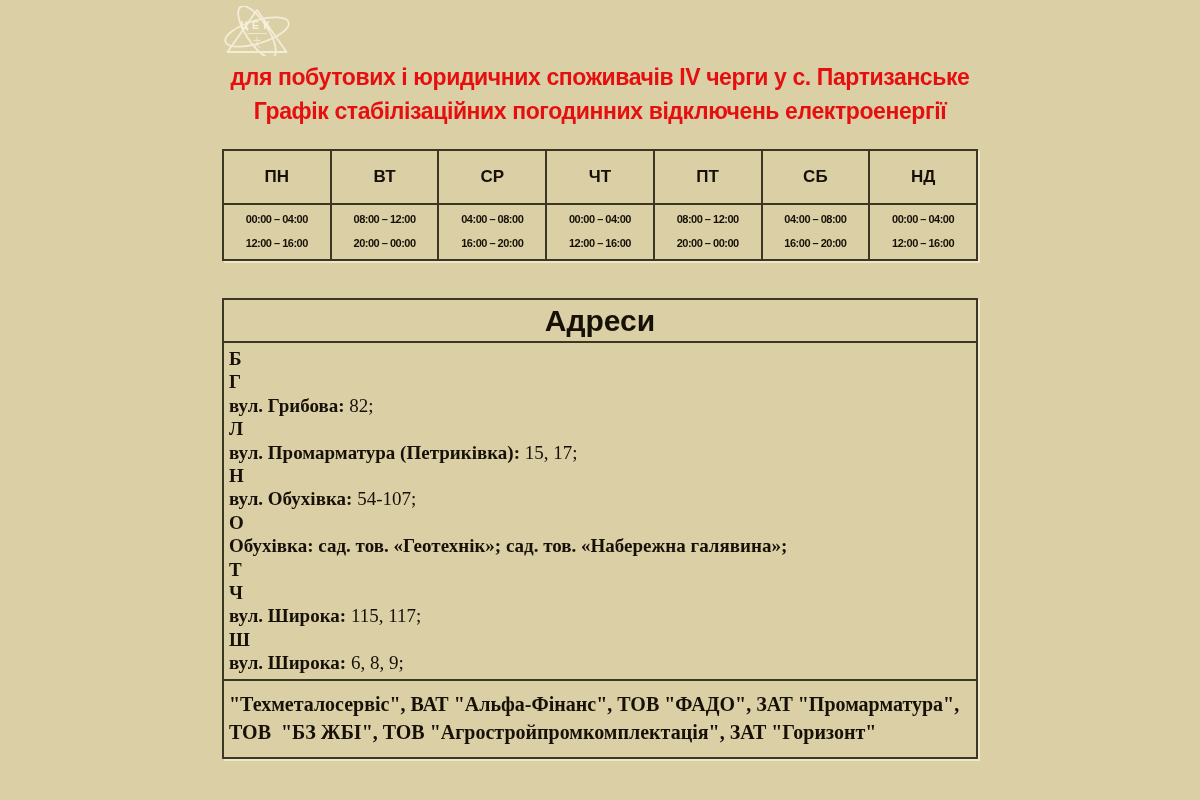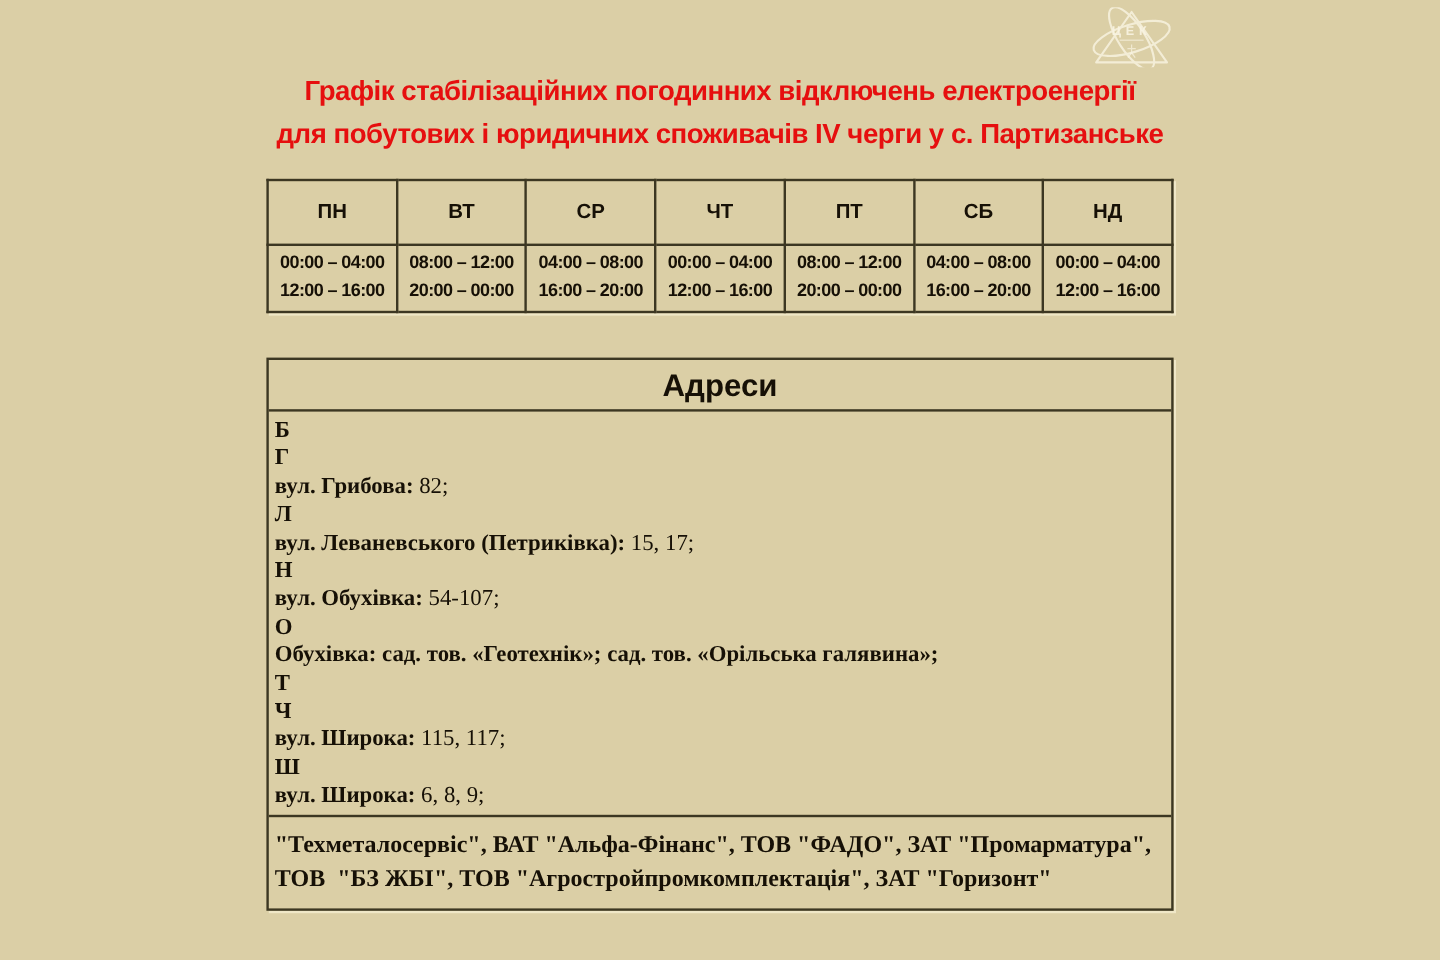--- a/index.html
+++ b/index.html
@@ -14,21 +14,21 @@
   body {
     width: 1200px;
     height: 800px;
     background: var(--background, #dbcfa6);
     font-family: "Liberation Sans", sans-serif;
     color: var(--text, #161006);
     overflow: hidden;
   }
   .content { width: 756px; margin: 0 auto; }
 
-  .logo-wrap { display: flex; justify-content: flex-end; margin-top: 6px; height: 50px; }
+  .logo-wrap { display: flex; justify-content: flex-start; margin-top: 6px; height: 50px; }
 
   .title-line {
     color: var(--title-red, #e60f0f);
     font-weight: bold;
     font-size: 23px;
     line-height: 30px;
     text-align: center;
     letter-spacing: -0.4px;
   }
   .title-line.first { margin-top: 4px; }
@@ -44,35 +44,35 @@
   }
   table.schedule th, table.schedule td {
     border: 2px solid var(--border, #3c3722);
     text-align: center;
     font-weight: bold;
     padding: 16px;
   }
   table.schedule th { font-size: 17px; height: 26px; }
   table.schedule td { padding: 2px 0 4px; }
   table.schedule td div {
-    font-size: 15px;
+    font-size: 11px;
     letter-spacing: -0.5px;
     line-height: 24px;
     white-space: nowrap;
   }
 
   .section {
     margin-top: 37px;
     border: 2px solid var(--border, #3c3722);
     box-shadow: 2px 2px 0 rgba(250, 244, 216, 0.65);
   }
   .section-title {
     text-align: center;
     font-weight: bold;
-    font-size: 26px;
+    font-size: 30px;
     height: 43px;
     line-height: 42px;
     border-bottom: 2px solid var(--border, #3c3722);
   }
   .address-list {
     font-family: "Liberation Serif", serif;
     font-size: 19px;
     padding: 4px 5px 4px;
     border-bottom: 2px solid var(--border, #3c3722);
   }
@@ -100,22 +100,22 @@
         <path d="M35 4 L64.5 46 L5.5 46 Z" stroke-linejoin="round"></path>
       </g>
       <text x="35" y="23" text-anchor="middle" font-size="10.5" font-weight="bold" fill="#f9f4e3" opacity="0.9" letter-spacing="4">ЦЕК</text>
       <g stroke="#f9f4e3" stroke-width="1" opacity="0.7" fill="none">
         <line x1="25" y1="27.5" x2="45" y2="27.5"></line>
         <path d="M35 31 v7 M31.5 34.5 h7 M32 42 l3 -4 l3 4"></path>
       </g>
     </svg>
   </div>
 
+  <div class="title-line second">для побутових і юридичних споживачів IV черги у с. Партизанське</div>
   <div class="title-line first">Графік стабілізаційних погодинних відключень електроенергії</div>
-  <div class="title-line second">для побутових і юридичних споживачів IV черги у с. Партизанське</div>
 
   <table class="schedule">
     <thead>
       <tr id="days-row">
           <th>ПН</th>
           <th>ВТ</th>
           <th>СР</th>
           <th>ЧТ</th>
           <th>ПТ</th>
           <th>СБ</th>
@@ -156,25 +156,25 @@
     </tbody>
   </table>
 
   <div class="section">
     <div class="section-title">Адреси</div>
     <div class="address-list" id="address-list">
         <div class="addr-line"><b>Б</b></div>
         <div class="addr-line"><b>Г</b></div>
         <div class="addr-line"><b>вул. Грибова:</b> 82;</div>
         <div class="addr-line"><b>Л</b></div>
-        <div class="addr-line"><b>вул. Леваневського (Петриківка):</b> 15, 17;</div>
+        <div class="addr-line"><b>вул. Промарматура (Петриківка):</b> 15, 17;</div>
         <div class="addr-line"><b>Н</b></div>
         <div class="addr-line"><b>вул. Обухівка:</b> 54-107;</div>
         <div class="addr-line"><b>О</b></div>
-        <div class="addr-line"><b>Обухівка: сад. тов. «Геотехнік»; сад. тов. «Орільська галявина»;</b></div>
+        <div class="addr-line"><b>Обухівка: сад. тов. «Геотехнік»; сад. тов. «Набережна галявина»;</b></div>
         <div class="addr-line"><b>Т</b></div>
         <div class="addr-line"><b>Ч</b></div>
         <div class="addr-line"><b>вул. Широка:</b> 115, 117;</div>
         <div class="addr-line"><b>Ш</b></div>
         <div class="addr-line"><b>вул. Широка:</b> 6, 8, 9;</div>
       </div>
     <div class="companies">
       <div>"Техметалосервіс", ВАТ "Альфа-Фінанс", ТОВ "ФАДО", ЗАТ "Промарматура",</div>
       <div>ТОВ  "БЗ ЖБІ", ТОВ "Агростройпромкомплектація", ЗАТ "Горизонт"</div>
     </div>

